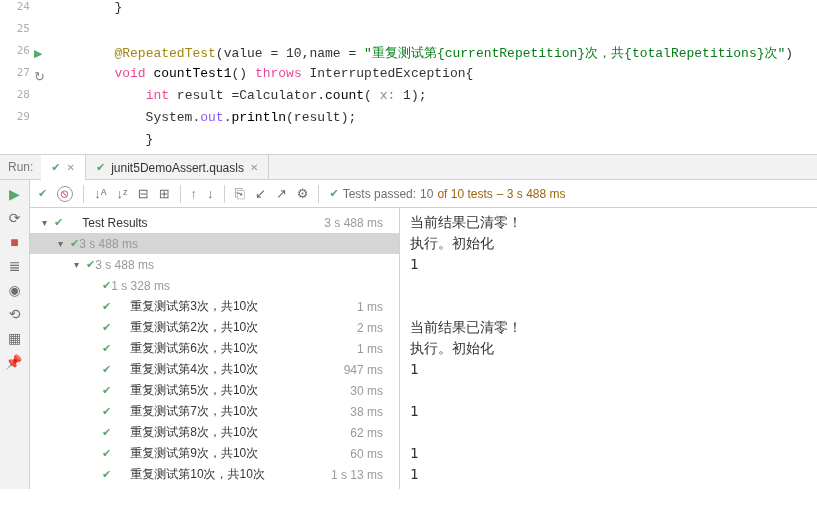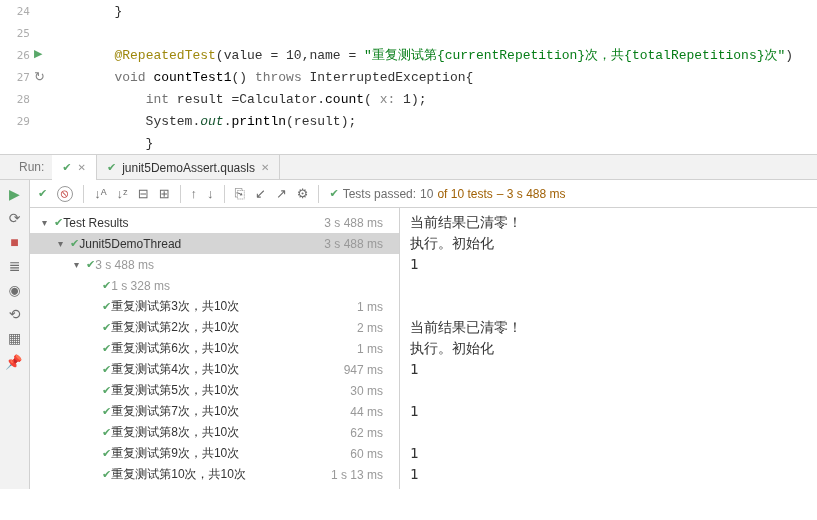--- a/index.html
+++ b/index.html
@@ -1,33 +1,33 @@
 <!DOCTYPE html>
 <html><head>
 <meta charset="utf-8">
 <style>
 * { margin: 0; padding: 0; box-sizing: border-box; }
 body { font-family: 'Segoe UI', Tahoma, sans-serif; font-size: 12px; background: #fff; color: #333; }
 .editor { background: #fff; position: relative; }
 .gutter-icons { position: absolute; left: 34px; top: 0; width: 18px; }
 .gicon-run { color: #59a869; font-size: 11px; position: absolute; }
 .gicon-cycle { color: #888; font-size: 13px; position: absolute; }
-.line { display: flex; height: 22px; align-items: center; }
+.line { display: flex; height: 22px; align-items: flex-start; }
 .lineno { width: 32px; text-align: right; color: #adadad; font-size: 11px; padding-right: 2px; font-family: Consolas, monospace; }
 .gutter { width: 20px; }
 .code { font-family: Consolas, 'Courier New', monospace; font-size: 13px; white-space: pre; }
-.kw { color: #737373; font-weight: normal; }
+.kw { color: #ec4899; font-weight: normal; }
 .ann { color: #9e880d; }
 .str { color: #067d17; }
-.fld { color: #14532d; font-style: italic; }
+.fld { color: #8b5cf6; }
 .fn { color: #000; }
 .prm { color: #888; }
 .divider { border-top: 1px solid #d1d1d1; }
 .run-header { display: flex; align-items: center; height: 25px; background: #f2f2f2; border-bottom: 1px solid #d1d1d1; }
-.run-label { color: #787878; margin: 0 8px 0 19px; }
+.run-label { color: #787878; margin: 0 8px 0 8px; }
 .tab { display: flex; align-items: center; height: 25px; padding: 0 10px; gap: 6px; border-right: 1px solid #d1d1d1; }
 .tab.active { background: #fff; }
 .tab-close { color: #999; font-size: 10px; }
 .tick { color: #59a869; font-size: 11px; }
 .run-body { display: flex; }
 .sidebar { width: 30px; background: #f2f2f2; border-right: 1px solid #d1d1d1; display: flex; flex-direction: column; align-items: center; gap: 8px; padding-top: 6px; }
 .sidebar-ico { color: #6e6e6e; font-size: 14px; cursor: pointer; }
 .main { flex: 1; display: flex; flex-direction: column; }
 .toolbar { display: flex; align-items: center; height: 28px; background: #fff; border-bottom: 1px solid #d1d1d1; padding: 0 8px; gap: 10px; }
 .tb-ico { color: #6e6e6e; font-size: 13px; cursor: pointer; }
@@ -36,21 +36,21 @@
 .status .dim { color: #a16207; }
 .results { display: flex; flex: 1; }
 .tree { width: 370px; border-right: 1px solid #d1d1d1; padding: 4px 0; }
 .tree-row { display: flex; align-items: center; height: 21px; padding: 0 8px; }
 .tree-row.sel { background: #d5d5d5; }
 .twisty { width: 12px; color: #6e6e6e; font-size: 10px; }
 .indent0 { padding-left: 4px; }
 .indent1 { padding-left: 20px; }
 .indent2 { padding-left: 36px; }
 .indent3 { padding-left: 52px; }
-.tree-label { flex: 1; margin-left: 0; }
+.tree-label { flex: 1; margin-left: 19px; }
 .tree-time { color: #999; padding-right: 8px; }
 .console { flex: 1; padding: 4px 10px; font-family: Consolas, monospace; font-size: 14px; color: #333; line-height: 1.5; white-space: pre-wrap; }
 .run-btn { color: #59a869; font-size: 14px; }
 .no-btn { color: #c75450; border: 1px solid #999; border-radius: 50%; width: 16px; height: 16px; display: flex; align-items: center; justify-content: center; font-size: 11px; transform: rotate(90deg); }
 </style>
 </head>
 <body>
 
 <div class="editor">
   <div class="gutter-icons">
@@ -156,21 +156,20 @@
             <span class="indent0"></span>
             <span class="twisty">▾</span>
             <span class="tick">✔</span>
             <span class="tree-label">Test Results</span>
             <span class="tree-time">3 s 488 ms</span>
           </div>
           <div class="tree-row sel">
             <span class="indent1"></span>
             <span class="twisty">▾</span>
             <span class="tick">✔</span>
-            <span class="tree-label">Junit5DemoThread</span>
             <span class="tree-time">3 s 488 ms</span>
           </div>
           <div class="tree-row">
             <span class="indent2"></span>
             <span class="twisty">▾</span>
             <span class="tick">✔</span>
             <span class="tree-time">3 s 488 ms</span>
           </div>
           <div class="tree-row">
             <span class="indent3"></span>
@@ -211,21 +210,21 @@
             <span class="twisty"></span>
             <span class="tick">✔</span>
             <span class="tree-label">重复测试第5次，共10次</span>
             <span class="tree-time">30 ms</span>
           </div>
           <div class="tree-row">
             <span class="indent3"></span>
             <span class="twisty"></span>
             <span class="tick">✔</span>
             <span class="tree-label">重复测试第7次，共10次</span>
-            <span class="tree-time">44 ms</span>
+            <span class="tree-time">38 ms</span>
           </div>
           <div class="tree-row">
             <span class="indent3"></span>
             <span class="twisty"></span>
             <span class="tick">✔</span>
             <span class="tree-label">重复测试第8次，共10次</span>
             <span class="tree-time">62 ms</span>
           </div>
           <div class="tree-row">
             <span class="indent3"></span>

